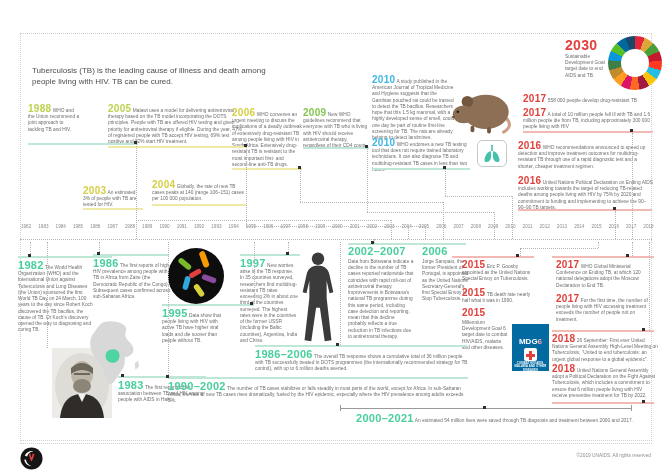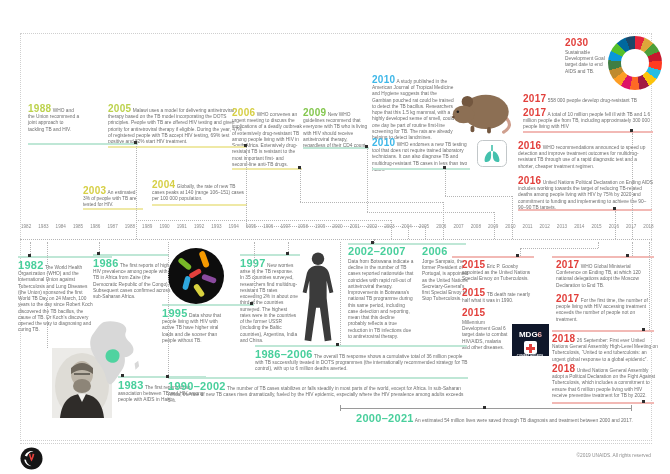--- a/index.html
+++ b/index.html
@@ -4,52 +4,53 @@
 <style>
 *{box-sizing:border-box}
 body{margin:0;font-family:"Liberation Sans",sans-serif;background:#fff}
 .board{position:relative;width:670px;height:474px;background:#fff;overflow:hidden}
 .frame{position:absolute;left:20px;top:33px;width:632px;height:408px;border:1px dotted #cfcfcf}
 .title{position:absolute;left:30px;top:36px;font-size:21px;font-weight:bold;letter-spacing:3px;color:#53d3a2;white-space:nowrap}
 .subtitle{position:absolute;left:32px;top:66px;width:258px;font-size:8px;line-height:1.35;color:#4d4d4d}
 .ev{position:absolute;font-size:4.8px;line-height:1.3;color:#6e6e6e}
 .yr{font-weight:bold;font-size:10px;line-height:1;letter-spacing:.3px}
 .yr.big{font-size:11px}
-.yr.huge{font-size:10px}
+.yr.huge{font-size:14px}
 .yr.block{display:block;margin-bottom:2px}
 .lime{color:#bcd24d}.yellow{color:#d6cf45}.grn{color:#84c74f}.blu{color:#3eb7e8}.red{color:#e2403c}.teal{color:#49cf9c}
 .ln{position:absolute;height:2px}
 .ln.t{background:#bfe7d6}.ln.y{background:#efe9a6}.ln.r{background:#f2b9b5}
 .dv{position:absolute;width:0;border-left:1px dotted #b5b5b5}
 .dh{position:absolute;height:0;border-top:1px dotted #b5b5b5}
 .dot{position:absolute;width:3px;height:3px;background:#2f2f2f}
 .axis-line{position:absolute;left:20px;top:239px;width:632px;border-top:1px dotted #b5b5b5}
 .axis-years{position:absolute;left:21px;top:224px;width:633px;display:flex;justify-content:space-between;font-size:4.6px;color:#8b8b8b}
 .img{position:absolute}
 .sdg-wheel{position:absolute;left:608px;top:36px;width:54px;height:54px;border-radius:50%;
 background:conic-gradient(#e5243b 0 21deg,#dda63a 21deg 42deg,#4c9f38 42deg 64deg,#c5192d 64deg 85deg,#ff3a21 85deg 106deg,#26bde2 106deg 127deg,#fcc30b 127deg 148deg,#a21942 148deg 170deg,#fd6925 170deg 191deg,#dd1367 191deg 212deg,#fd9d24 212deg 233deg,#bf8b2e 233deg 254deg,#3f7e44 254deg 276deg,#0a97d9 276deg 297deg,#56c02b 297deg 318deg,#00689d 318deg 339deg,#19486a 339deg 360deg)}
 .sdg-wheel::after{content:"";position:absolute;left:13px;top:13px;width:28px;height:28px;border-radius:50%;background:#fff}
-.mdg{position:absolute;left:512px;top:324px;width:37px;height:32px;background:#0f172a;color:#fff;text-align:center;padding-top:7px}
+.mdg{position:absolute;left:512px;top:324px;width:37px;height:47px;background:#0369a1;color:#fff;text-align:center;padding-top:14px}
 .mdg .t{font-size:8px;font-weight:bold;line-height:1}
 .mdg .six{color:#f6b5b2}
 .mdg .pill{width:13px;height:13px;background:#fff;border-radius:2px;margin:2px auto 1px auto;position:relative}
 .mdg .cap{font-size:2.8px;line-height:1.25;padding:0 2px;font-weight:bold;letter-spacing:.1px}
 .rangebar{position:absolute;border-top:1px solid #9a9a9a}
 .tickv{position:absolute;width:0;height:6px;border-left:1px solid #9a9a9a}
 .footer-line{position:absolute;left:20px;top:443px;width:632px;border-top:1px dotted #cfcfcf}
 .logo-text{position:absolute;left:46px;top:447px;font-size:18px;font-weight:bold;color:#1c1c1c;letter-spacing:-.5px}
 .logo-text .aids{color:#e8413d}
 .copy{position:absolute;left:545px;top:453px;width:106px;text-align:right;font-size:4.8px;color:#8d8d8d}
 </style>
 </head>
 <body>
 
 <div class="board">
   <div class="frame"></div>
 
+  <div class="subtitle">Tuberculosis (TB) is the leading cause of illness and death among people living with HIV. TB can be cured.</div>
 
   <div class="ev" style="left:565px;top:38px;width:48px">
     <span class="yr huge red block">2030</span>
     <span>Sustainable Development Goal target date to end AIDS and TB.</span>
   </div>
   <div class="sdg-wheel"></div>
 
   <div class="ev" style="left:28px;top:104px;width:52px">
     <span class="yr lime">1988</span>
     <span>WHO and the Union recommend a joint approach to tackling TB and HIV.</span>

